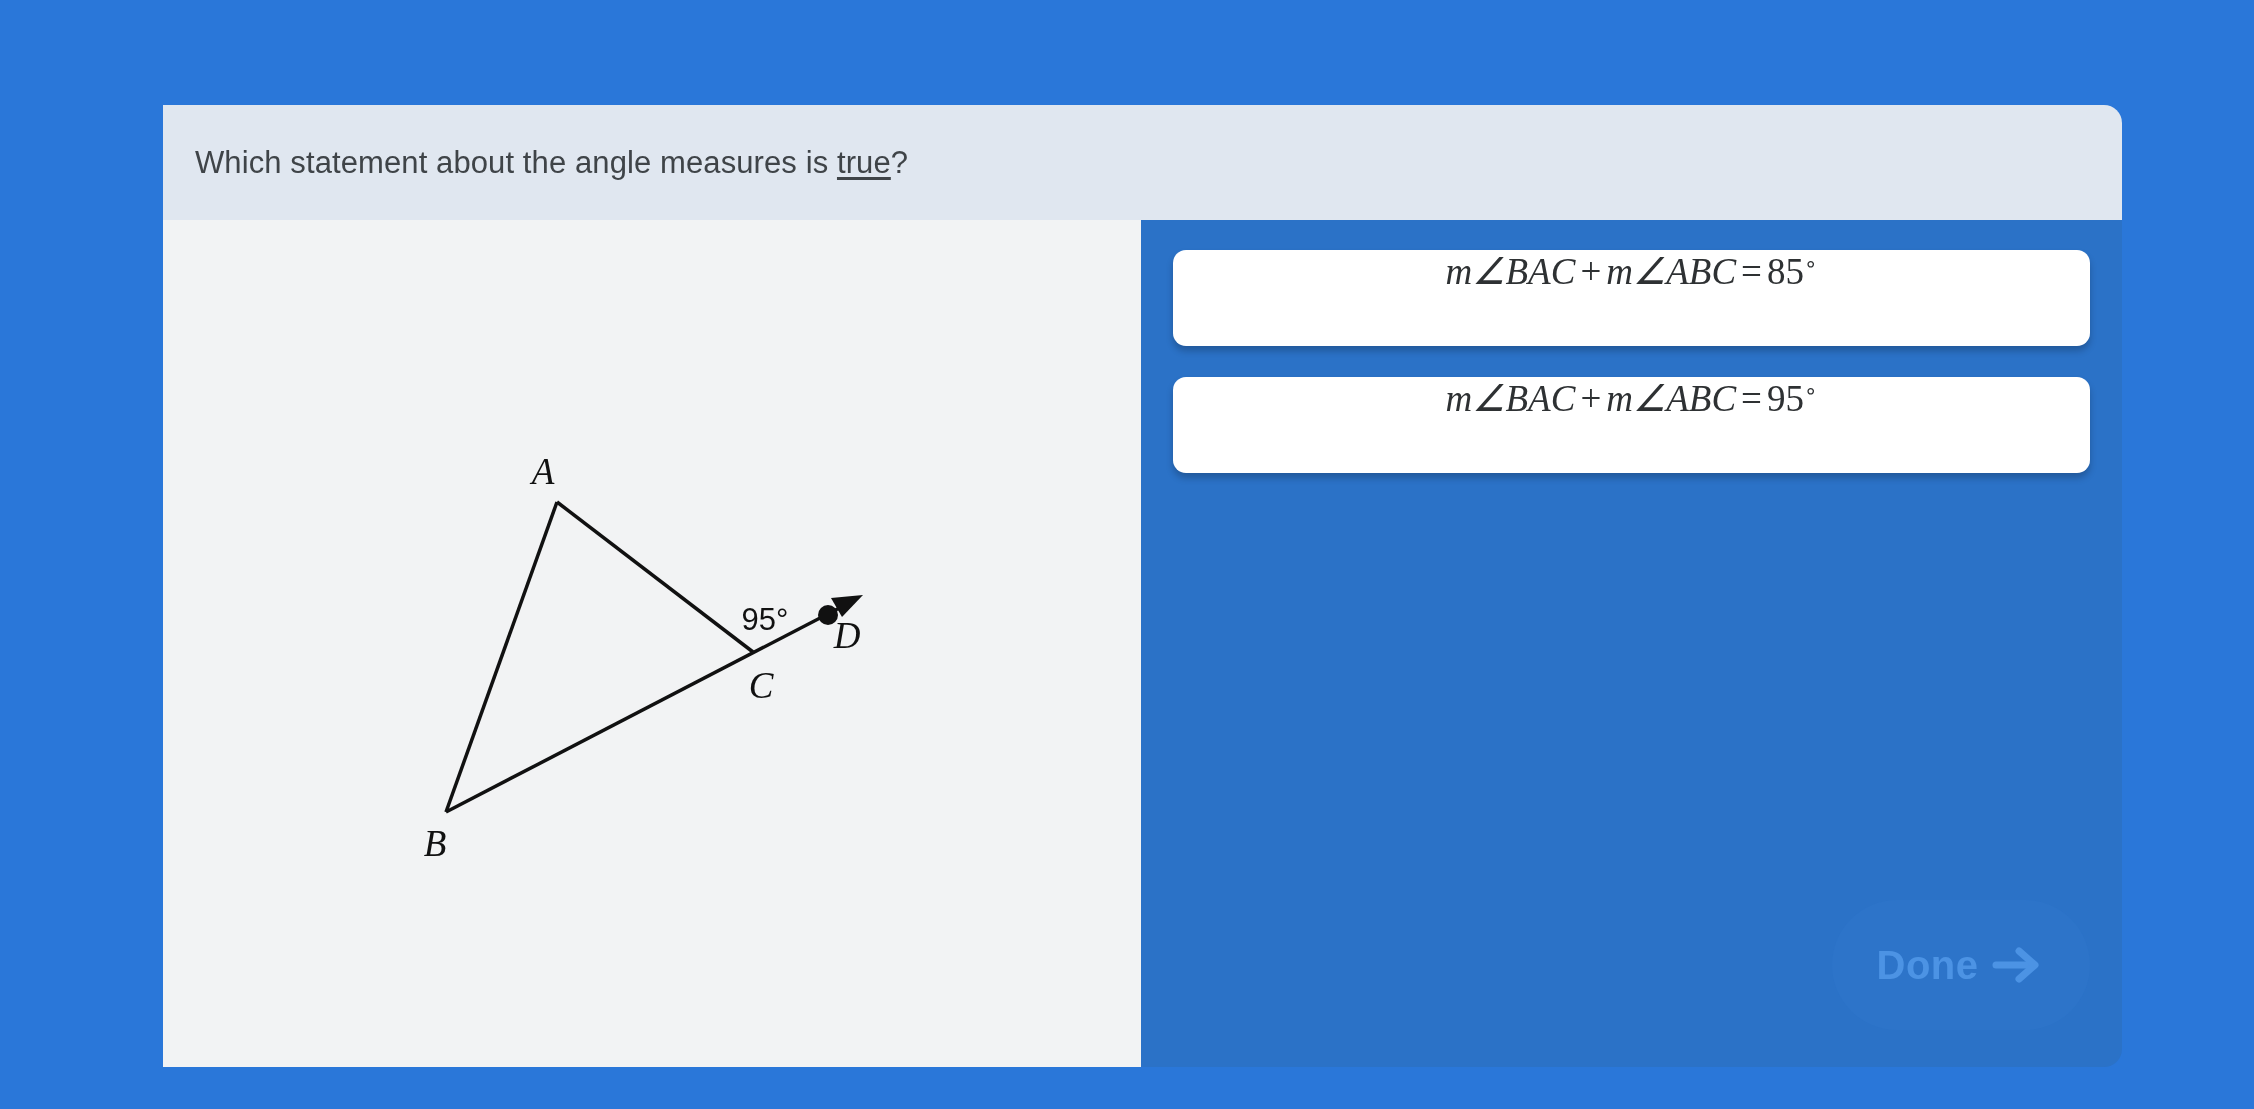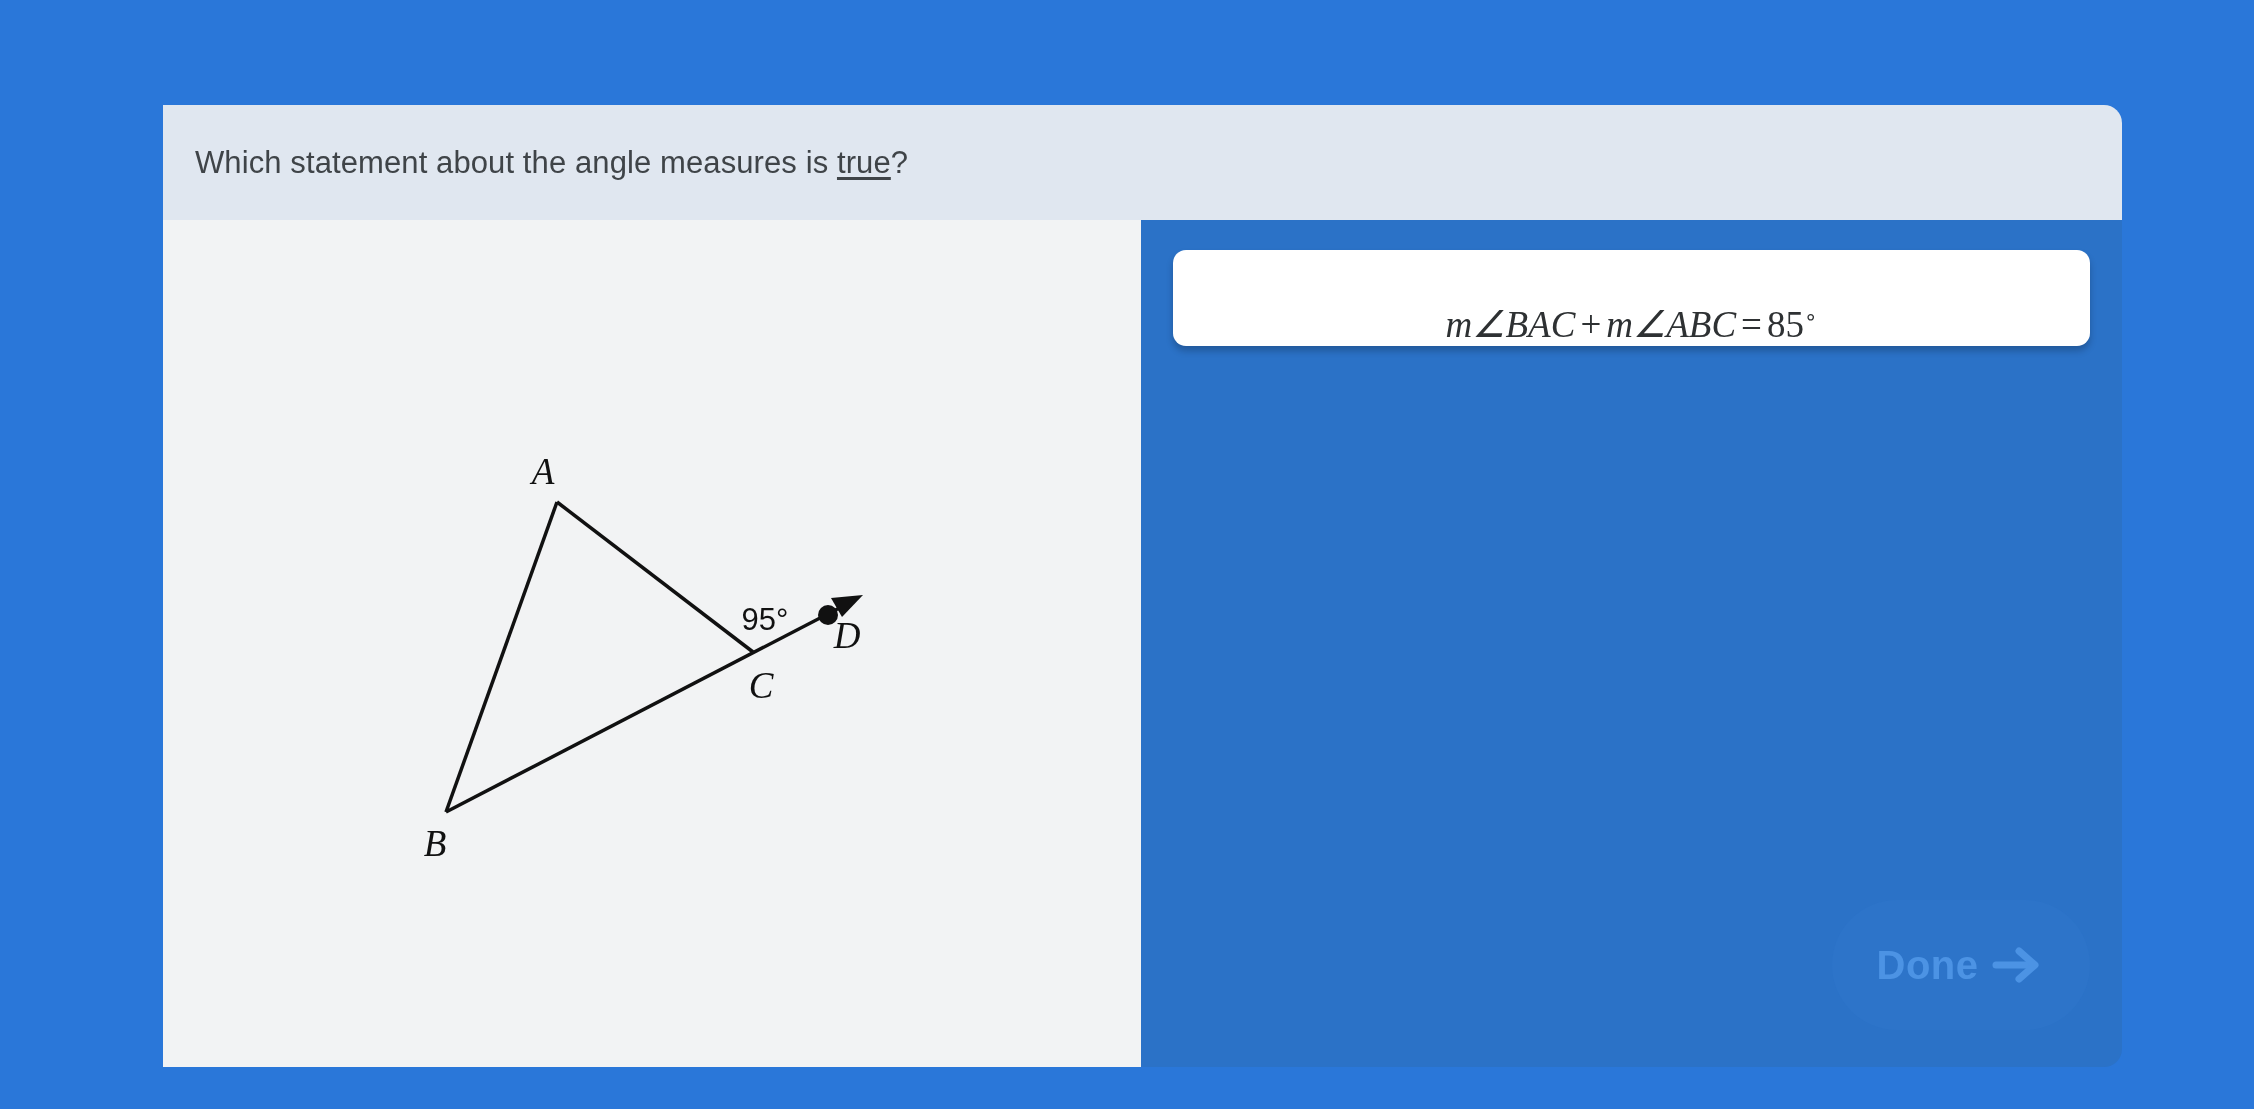--- a/index.html
+++ b/index.html
@@ -86,21 +86,21 @@
     background: #2b72c7;
     padding: 30px 32px 0 32px;
     box-sizing: border-box;
   }
   .answer-option {
     height: 96px;
     background: #ffffff;
     border-radius: 13px;
     box-shadow: 0 5px 7px rgba(0, 0, 0, 0.22);
     display: flex;
-    align-items: flex-end;
+    align-items: flex-start;
     justify-content: center;
     margin-bottom: 31px;
     cursor: pointer;
   }
   .answer-math {
     font-family: "Liberation Serif", serif;
     font-size: 37px;
     color: #2e3133;
     white-space: nowrap;
   }
@@ -176,20 +176,23 @@
     </div>
 
     <div class="answers-panel">
 
       <div class="answer-option">
         <span class="answer-math"><span class="mi">m</span><span class="mi">∠BAC</span><span class="op">+</span><span class="mi">m</span><span class="mi">∠ABC</span><span class="op">=</span><span>85</span><span class="deg">∘</span></span>
       </div>
 
 
 
+      <div class="answer-option">
+        <span class="answer-math"><span class="mi">m</span><span class="mi">∠BAC</span><span class="op">+</span><span class="mi">m</span><span class="mi">∠ABC</span><span class="op">=</span><span>95</span><span class="deg">∘</span></span>
+      </div>
 
     </div>
   </div>
 </div>
 
 <div class="done-button">
   <span class="done-label">Done</span>
   <svg class="done-arrow" width="56" height="40" viewBox="0 0 56 40">
     <line x1="6" y1="20" x2="44" y2="20" stroke="#4c93e4" stroke-width="7" stroke-linecap="round"></line>
     <polyline points="29,6 45,20 29,34" fill="none" stroke="#4c93e4" stroke-width="7" stroke-linecap="round" stroke-linejoin="round"></polyline>

